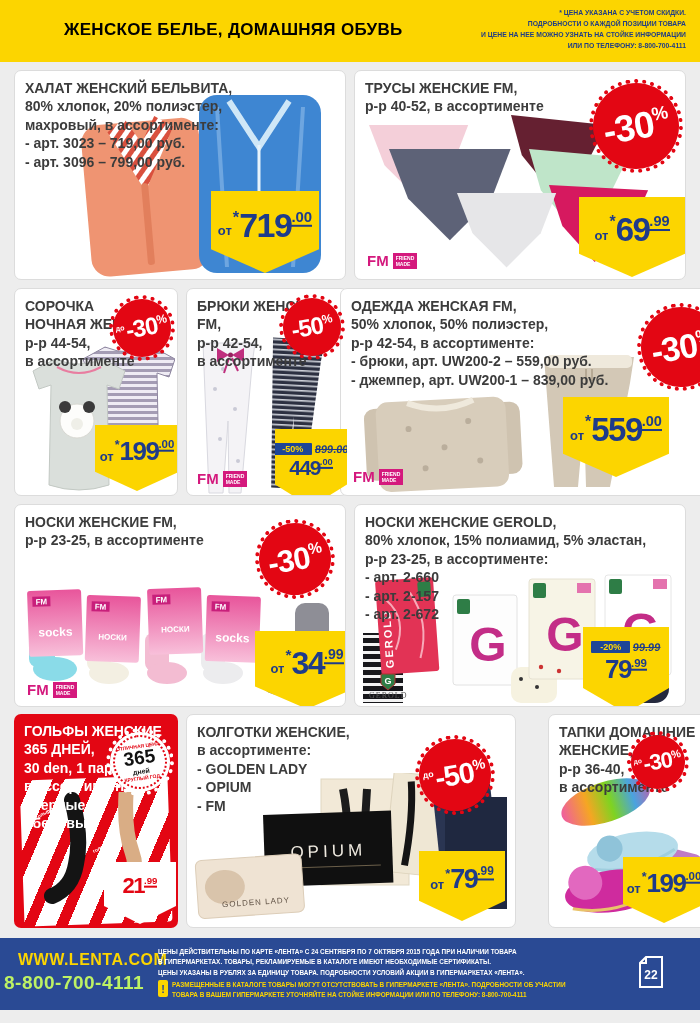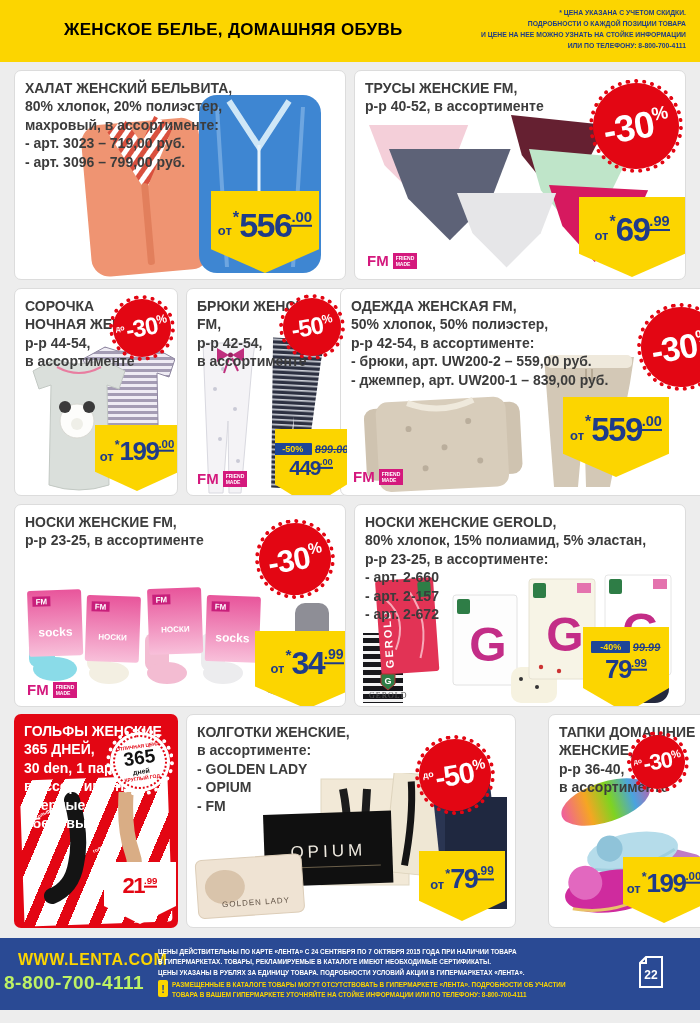--- a/index.html
+++ b/index.html
@@ -129,21 +129,21 @@
         <path d="M246 24 L236 184" stroke="#6ea6e0" stroke-width="4"></path>
     </svg>
     <div class="desc">ХАЛАТ ЖЕНСКИЙ БЕЛЬВИТА,
 80% хлопок, 20% полиэстер,
 махровый, в ассортименте:
 - арт. 3023 – 719,00 руб.
 - арт. 3096 – 799,00 руб.</div>
     <div class="tag" id="tag-robe">
       <span class="ot">от</span>
         <span class="star">*</span>
-        <span class="int">556</span>
+        <span class="int">719</span>
         <span class="dec">.00</span>
     </div>
   </div>
 
   <div class="card" id="card-panties">
     <svg class="photo" style="left:6px;top:26px" width="320" height="176" viewBox="0 0 320 176">
       <defs>
           <path id="pnt" d="M0 0 H64 L54 26 Q32 48 32 48 Q10 26 10 26 Z"></path>
         </defs>
       <use href="#pnt" transform="translate(236,6) scale(0.9)" fill="#c9a05e"></use>
@@ -432,21 +432,21 @@
 - арт. 2-672</div>
     <div class="gerold-logo">
       <svg width="16" height="18" viewBox="0 0 16 18">
           <path d="M1 1 H15 V11 Q8 17 8 17 Q1 11 1 11 Z" fill="#2e7d46" stroke="#b03030"></path>
           <text x="8" y="11" font-size="9" font-weight="bold" fill="#fff" text-anchor="middle">G</text>
         </svg>
       <span class="gerold-name">GEROLD</span>
     </div>
     <div class="tag sale" id="tag-gerold">
       <div class="srow">
-          <span class="chip">-40%</span>
+          <span class="chip">-20%</span>
           <span class="old">99.99</span>
         </div>
       <div class="main">
           <span class="int">79</span>
           <span class="dec">.99</span>
         </div>
     </div>
   </div>
 
   <div class="card" id="card-golfs">

